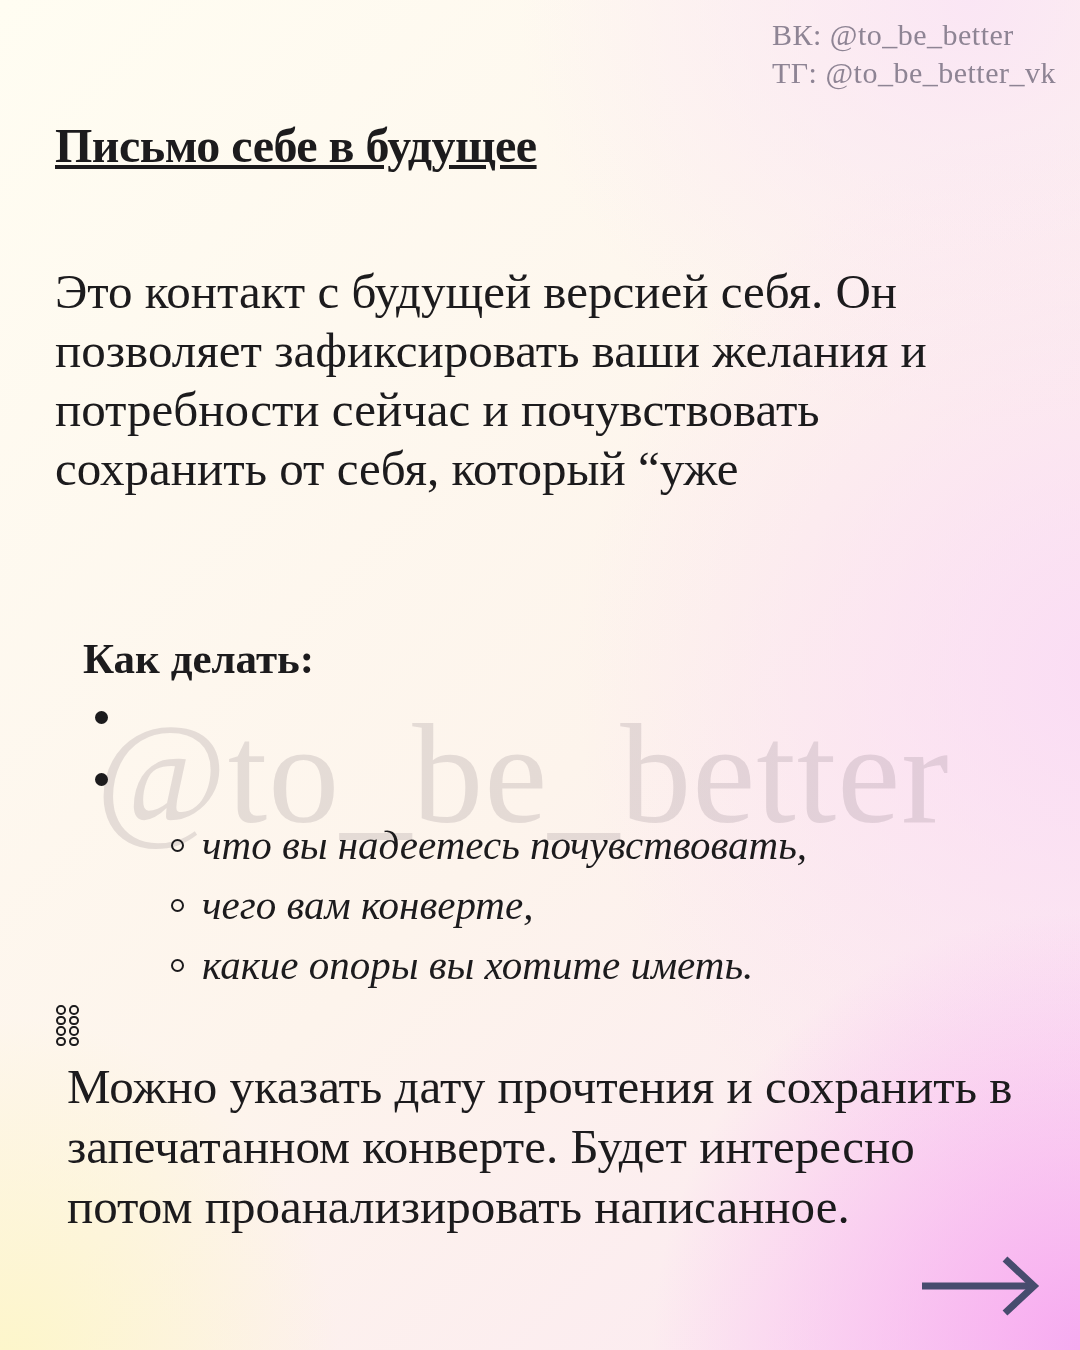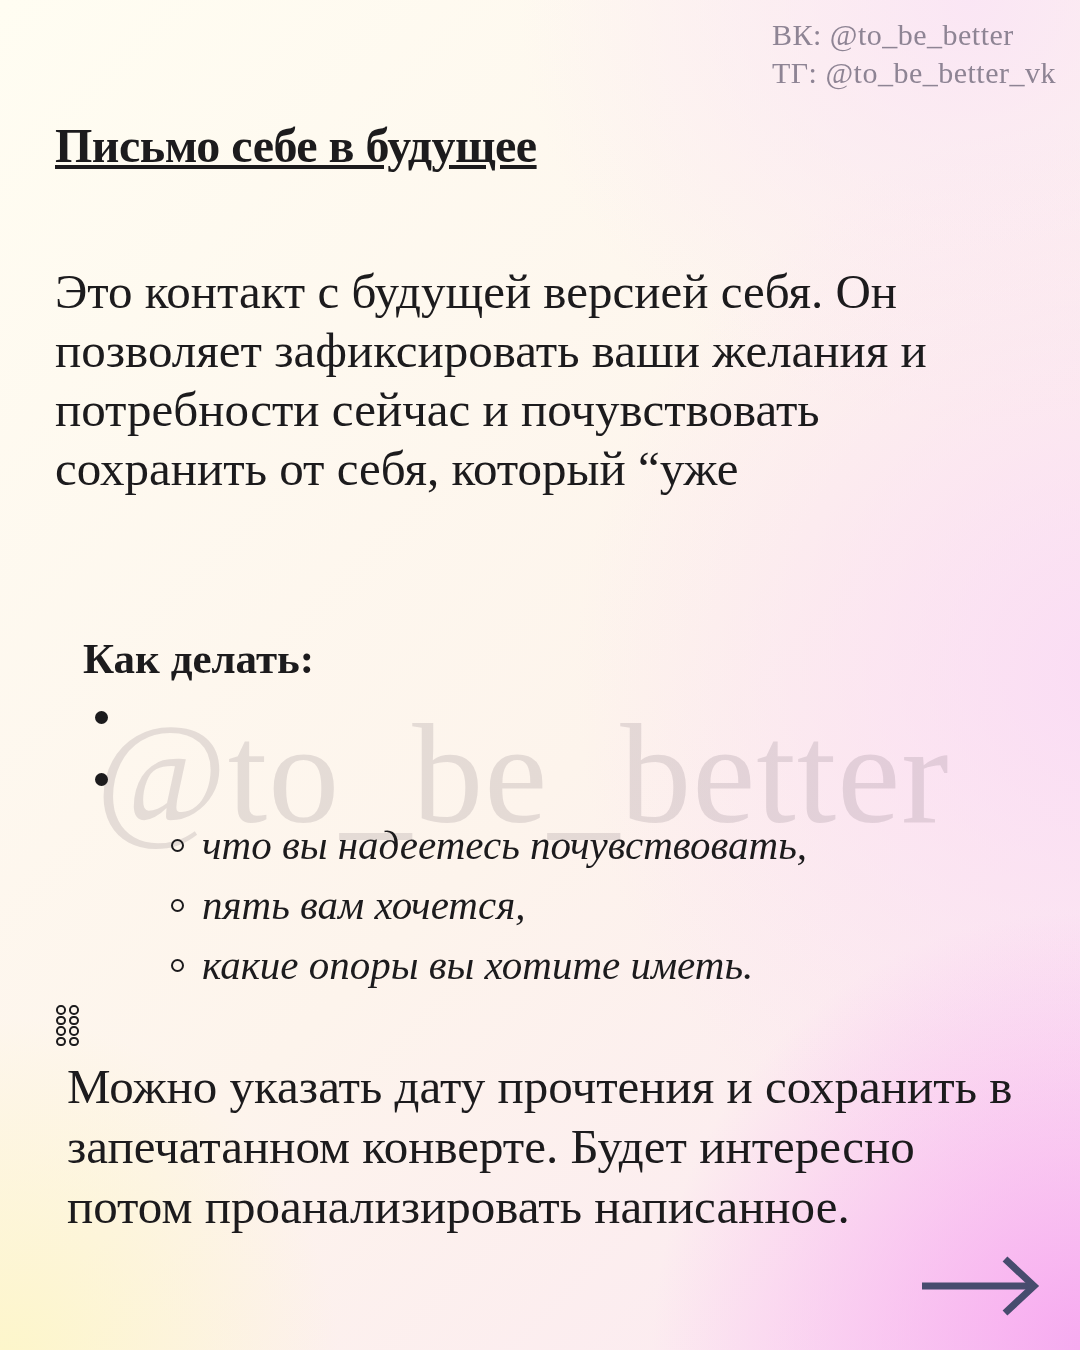--- a/index.html
+++ b/index.html
@@ -116,21 +116,21 @@
     </li>
   </ul>
 
   <ul class="subbullets">
     <li>
       <span class="bullet-ring"></span>
       <span>что вы надеетесь почувствовать,</span>
     </li>
     <li>
       <span class="bullet-ring"></span>
-      <span>пять вам хочется,</span>
+      <span>чего вам конверте,</span>
     </li>
     <li>
       <span class="bullet-ring"></span>
       <span>какие опоры вы хотите иметь.</span>
     </li>
   </ul>
 
   <div class="dots">
     <span></span>
       <span></span>

